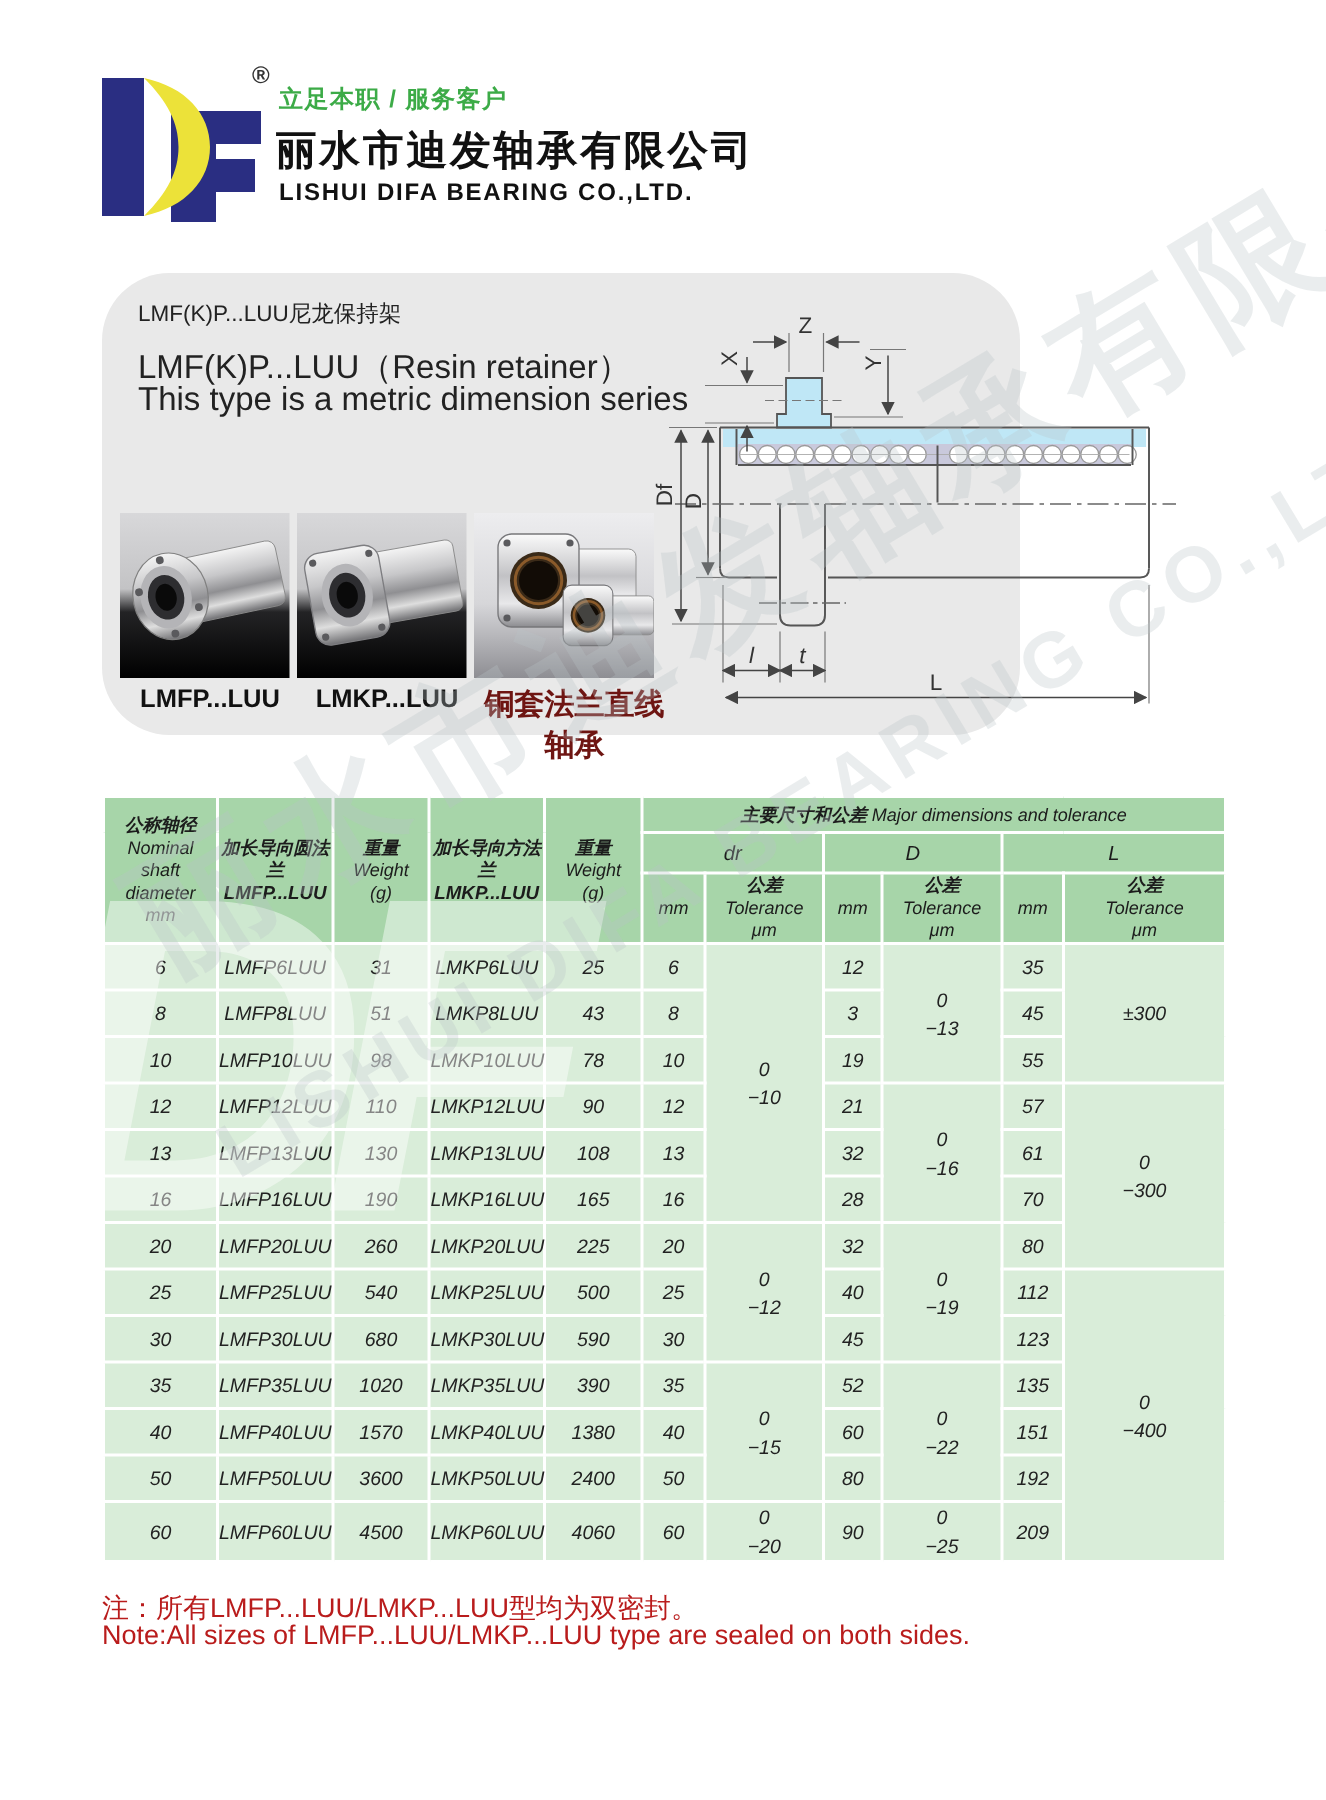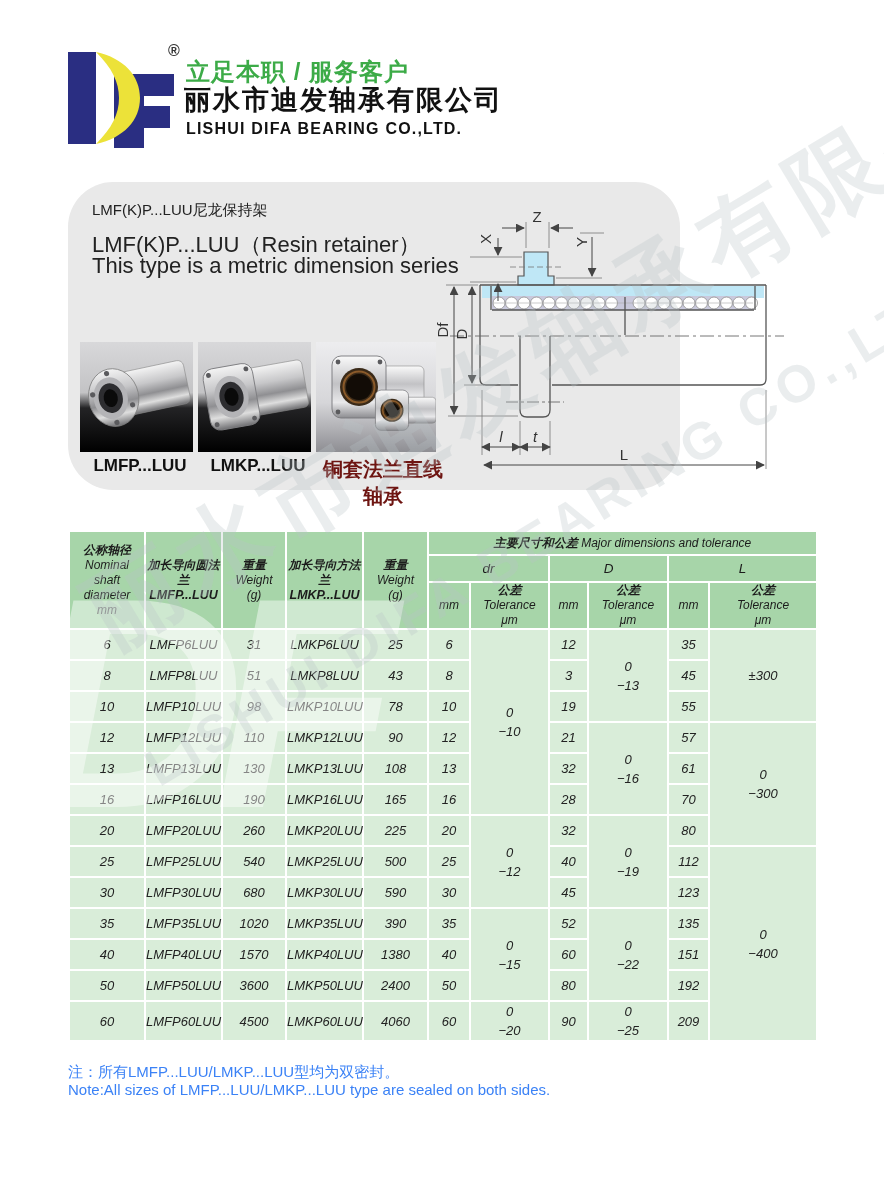--- a/index.html
+++ b/index.html
@@ -3,21 +3,21 @@
 <meta charset="utf-8">
 <style>
   * { margin:0; padding:0; box-sizing:border-box; }
   html,body { background:#fff; }
   body { font-family:"Liberation Sans","DejaVu Sans",sans-serif; }
   #page { position:relative; width:884px; height:1200px; background:#fff; overflow:hidden; margin:0 auto; }
 
   
   .logo-wrap { position:absolute; left:60px; top:46px; width:118px; height:104px; }
   .reg-mark { position:absolute; left:168px; top:42px; font-size:16px; color:#333; font-weight:bold; }
-  .slogan { position:absolute; left:186px; top:56px; font-size:24px; font-weight:bold; color:#3cab47; letter-spacing:1px; }
+  .slogan { position:absolute; left:186px; top:56px; font-size:16px; font-weight:bold; color:#3cab47; letter-spacing:1px; }
   .company-cn { position:absolute; left:184px; top:82px; font-size:27px; font-weight:bold; color:#111; letter-spacing:2px; }
   .company-en { position:absolute; left:186px; top:120px; font-size:16px; font-weight:bold; color:#111; letter-spacing:1.2px; }
 
   
   .panel { position:absolute; left:68px; top:182px; width:612px; height:308px; background:#e9e9e9; border-radius:45px; }
   .panel-text { position:absolute; left:24px; top:16px; color:#222; }
   .pt-cn { font-size:15px; line-height:23px; }
   .pt-en { font-size:22px; line-height:21px; margin-top:13px; }
   .photos { position:absolute; left:12px; top:160px; width:440px; height:112px; }
   .photo { position:absolute; top:0; width:113px; height:110px; overflow:hidden; }
@@ -34,21 +34,21 @@
   .spec-table th { background:#a7d5a9; font-weight:normal; color:#1c1c1c; font-size:12px; line-height:15px; }
   .spec-table td { background:#d9edd9; color:#222; font-size:13px; height:31px; }
   .hr1 th { height:24px; }
   .hr2 th { height:27px; font-size:13.5px; }
   .hr3 th { height:33px; }
   .th-cn { font-weight:bold; }
   .th-model { font-weight:bold; font-size:12.5px; }
   .pre { white-space:pre-line; }
   .tol { line-height:19px; }
 
-  .notes { position:absolute; left:68px; top:1063px; font-size:15px; color:#3b82f6; line-height:18px; }
+  .notes { position:absolute; left:68px; top:1063px; font-size:18px; color:#b91c1c; line-height:18px; }
 
   
   .wm { position:absolute; pointer-events:none; white-space:nowrap; z-index:6; font-weight:bold; }
   .wm-df { left:28px; top:530px; font-size:300px; letter-spacing:-30px; color:rgba(255,255,255,0.45); font-style:italic; }
   .wm-cn { left:96px; top:560px; font-size:92px; letter-spacing:10px; color:rgba(185,196,198,0.30); transform:rotate(-31deg); transform-origin:0 50%; }
   .wm-en { left:150px; top:742px; font-size:52px; letter-spacing:6px; color:rgba(185,196,198,0.30); transform:rotate(-31deg); transform-origin:0 50%; }
 </style>
 </head>
 <body>
 

